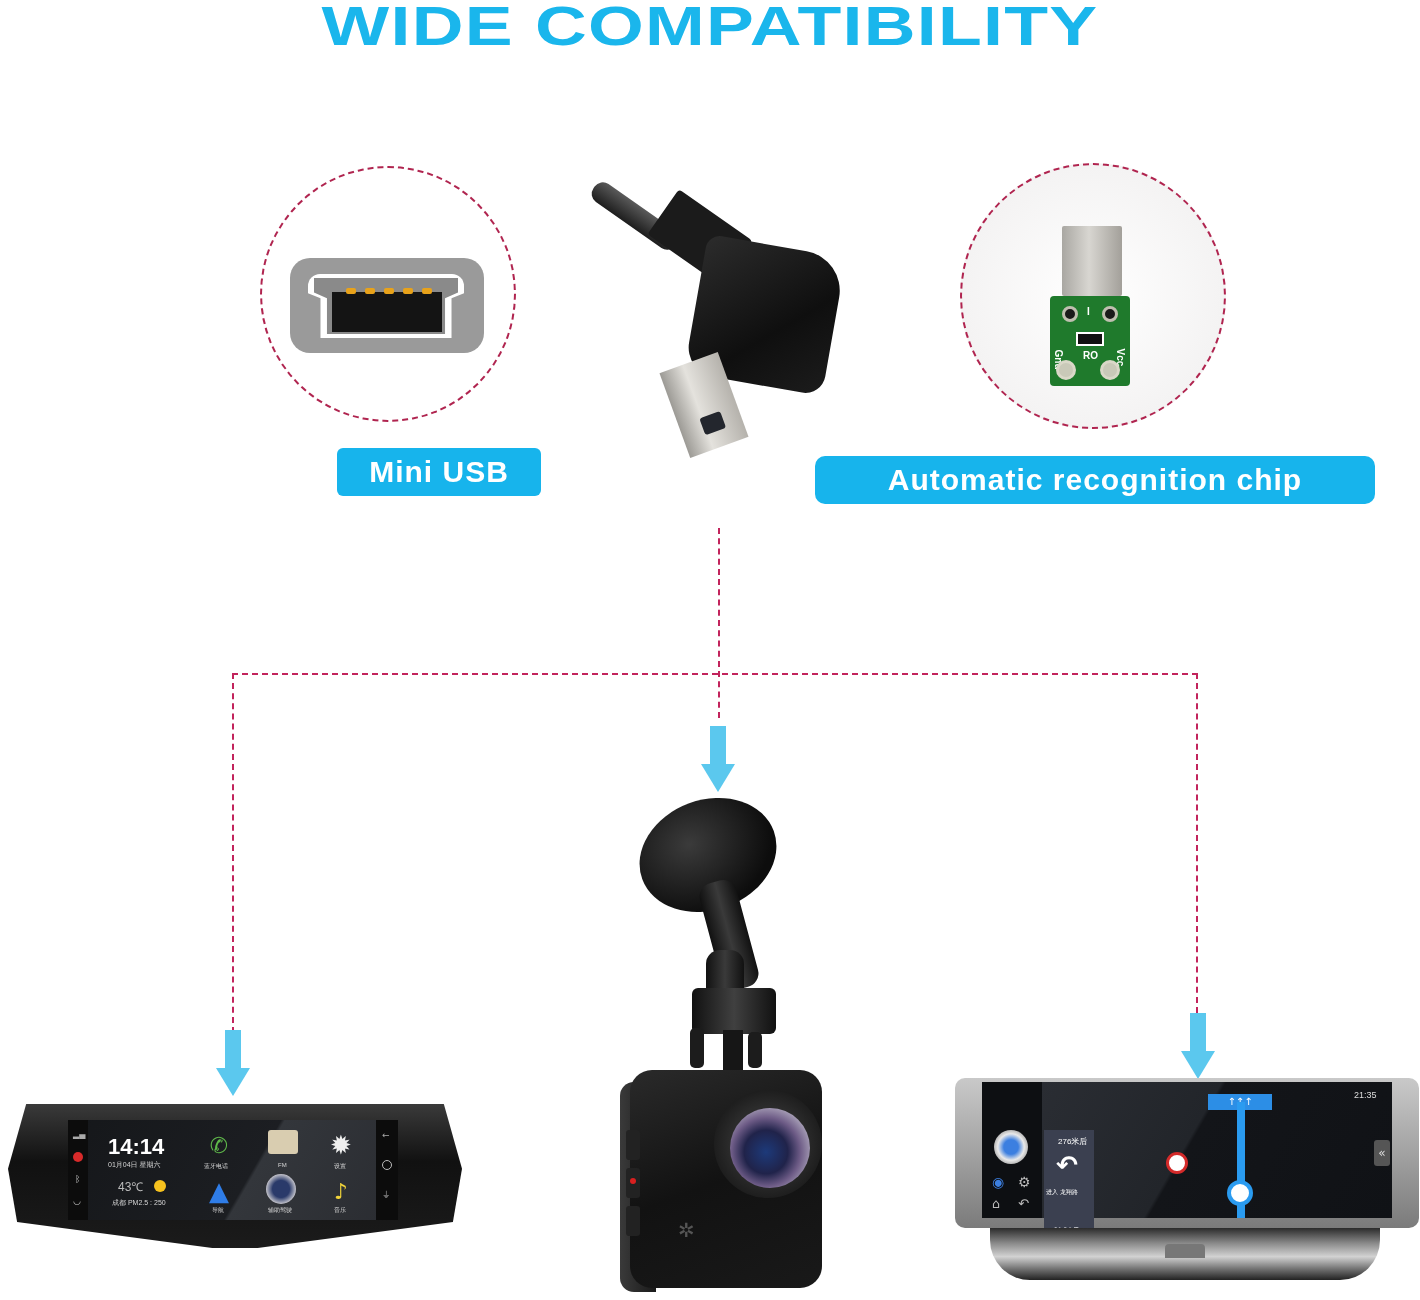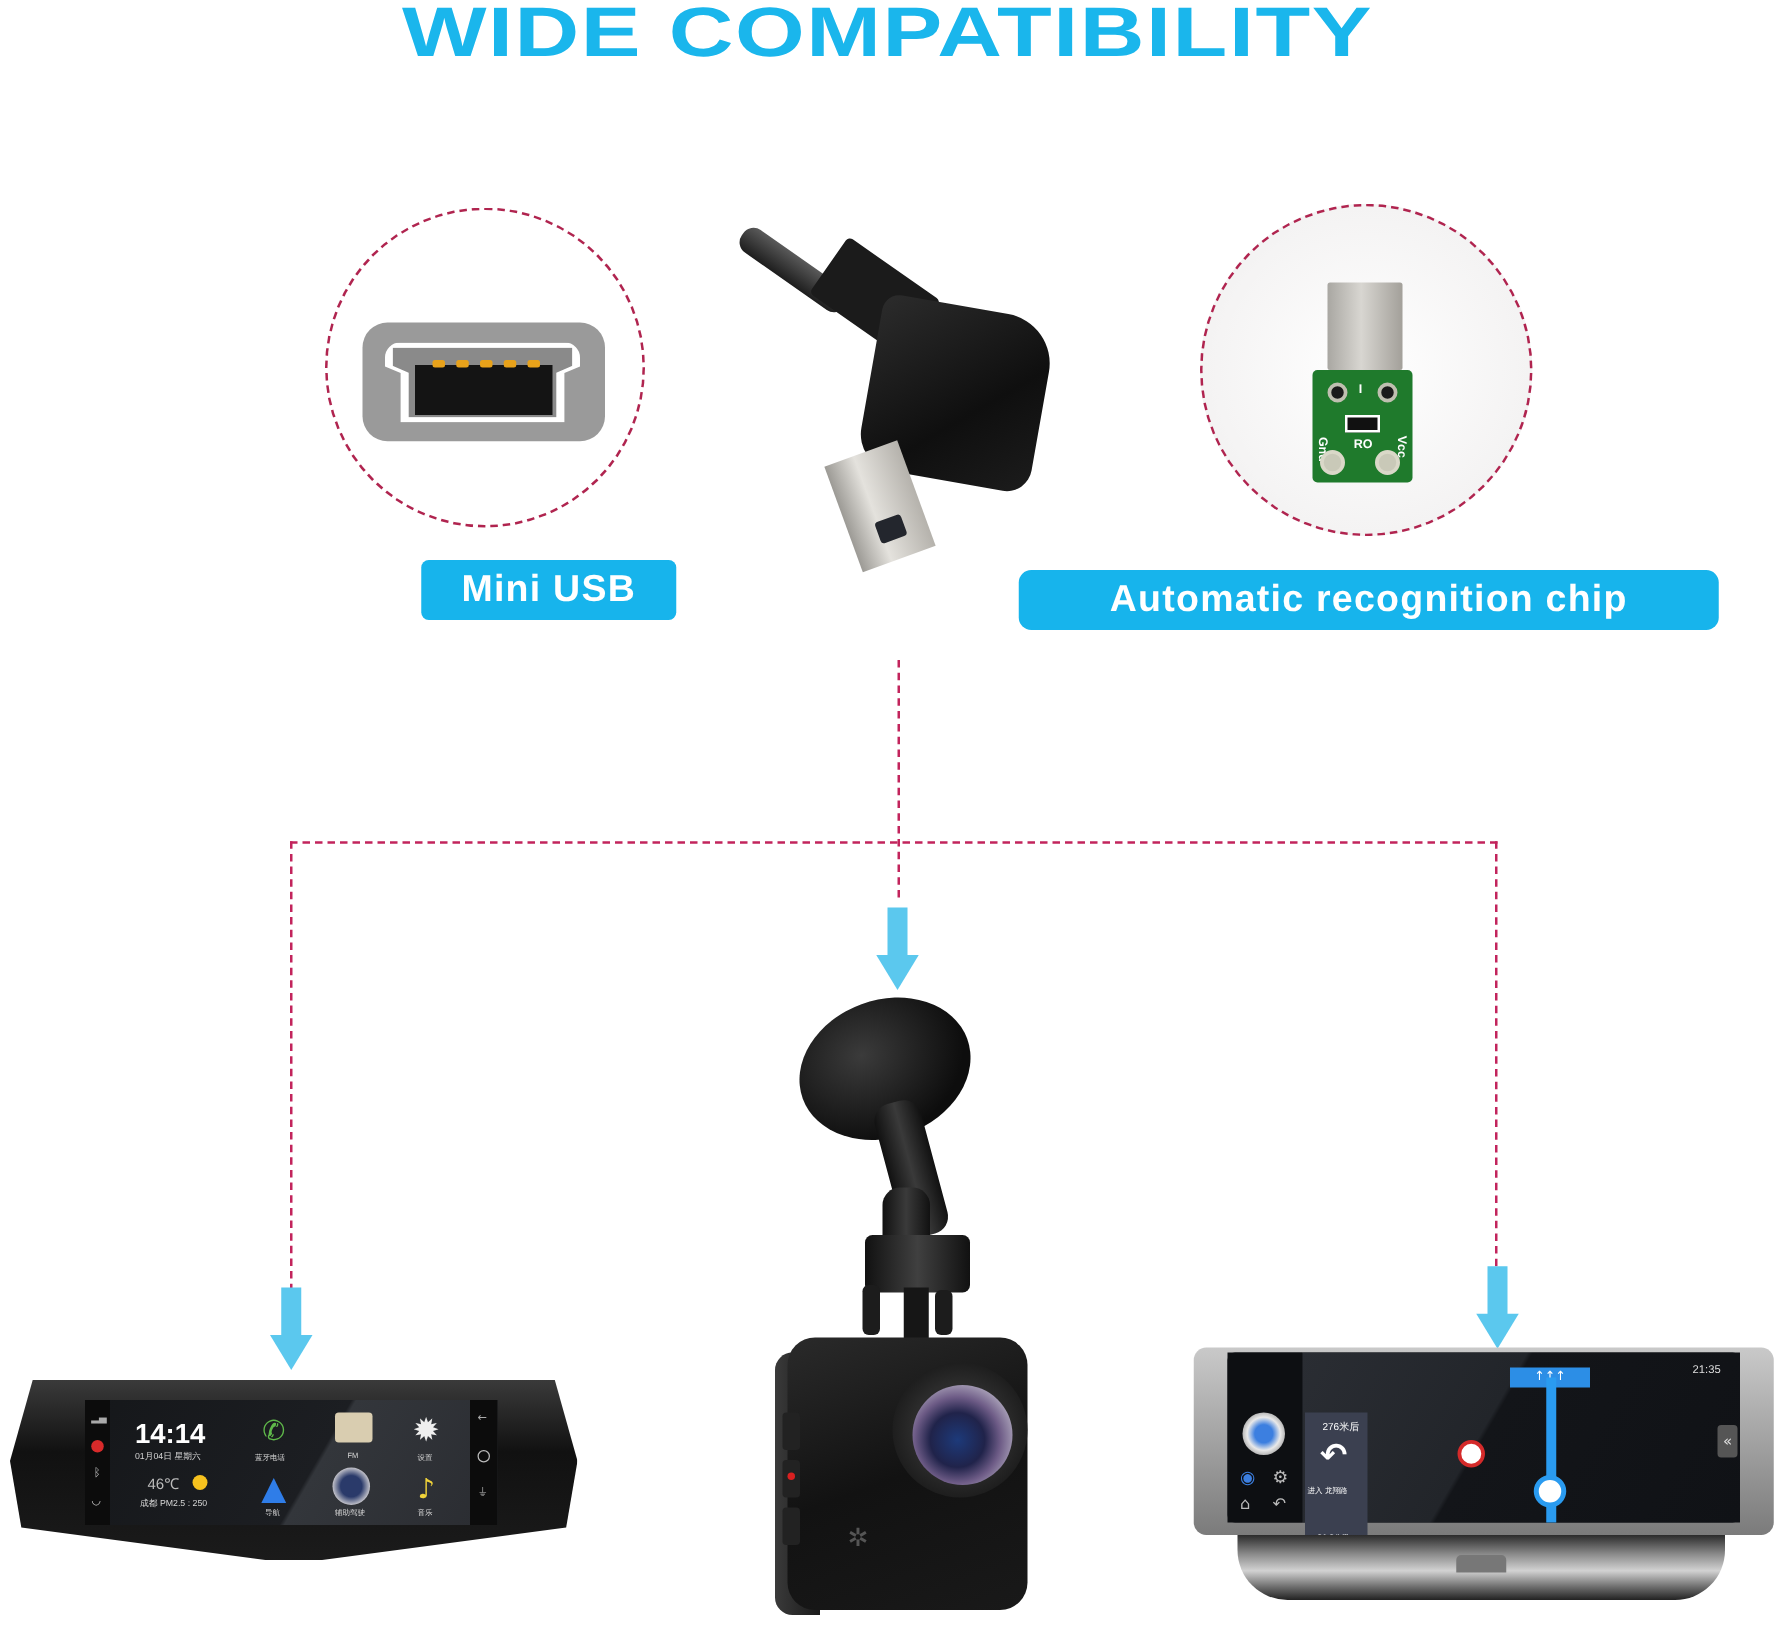--- a/index.html
+++ b/index.html
@@ -157,21 +157,21 @@
 <div class="abs mirror-body" style="left:8px; top:1104px; width:454px; height:144px;"></div>
 <div class="abs mirror-screen" style="left:68px; top:1120px; width:330px; height:100px;">
   <div class="abs mirror-side" style="left:0; top:0; width:20px; height:100px;">
     <div class="abs" style="left:5px; top:10px; color:#aaa; font-size:8px;">▂▄</div>
     <div class="abs" style="left:5px; top:32px; width:10px; height:10px; border-radius:50%; background:#d82a2a;"></div>
     <div class="abs" style="left:7px; top:54px; color:#ccc; font-size:9px;">ᛒ</div>
     <div class="abs" style="left:5px; top:76px; color:#ccc; font-size:9px;">◡</div>
   </div>
   <div class="abs time-text" style="left:40px; top:14px; font-size:22px;">14:14</div>
   <div class="abs small-text" style="left:40px; top:40px; font-size:7px;">01月04日  星期六</div>
-  <div class="abs small-text" style="left:50px; top:58px; font-size:12px; color:#bbb;">46℃</div>
+  <div class="abs small-text" style="left:50px; top:58px; font-size:12px; color:#bbb;">43℃</div>
   <div class="abs" style="left:86px; top:60px; width:12px; height:12px; border-radius:50%; background:#f7c21e;"></div>
   <div class="abs small-text" style="left:44px; top:78px; font-size:7px;">成都 PM2.5 : 250</div>
 
   <div class="abs app-icon" style="left:134px; top:8px; color:#5fb84a;">✆</div>
   <div class="abs small-text" style="left:136px; top:42px; font-size:6px;">蓝牙电话</div>
   <div class="abs app-icon" style="left:200px; top:10px; background:#d9cdb0; width:30px; height:24px; border-radius:3px;"></div>
   <div class="abs small-text" style="left:210px; top:42px; font-size:6px;">FM</div>
   <div class="abs app-icon" style="left:256px; top:8px; color:#efefef; font-size:26px;">✹</div>
   <div class="abs small-text" style="left:266px; top:42px; font-size:6px;">设置</div>
 

